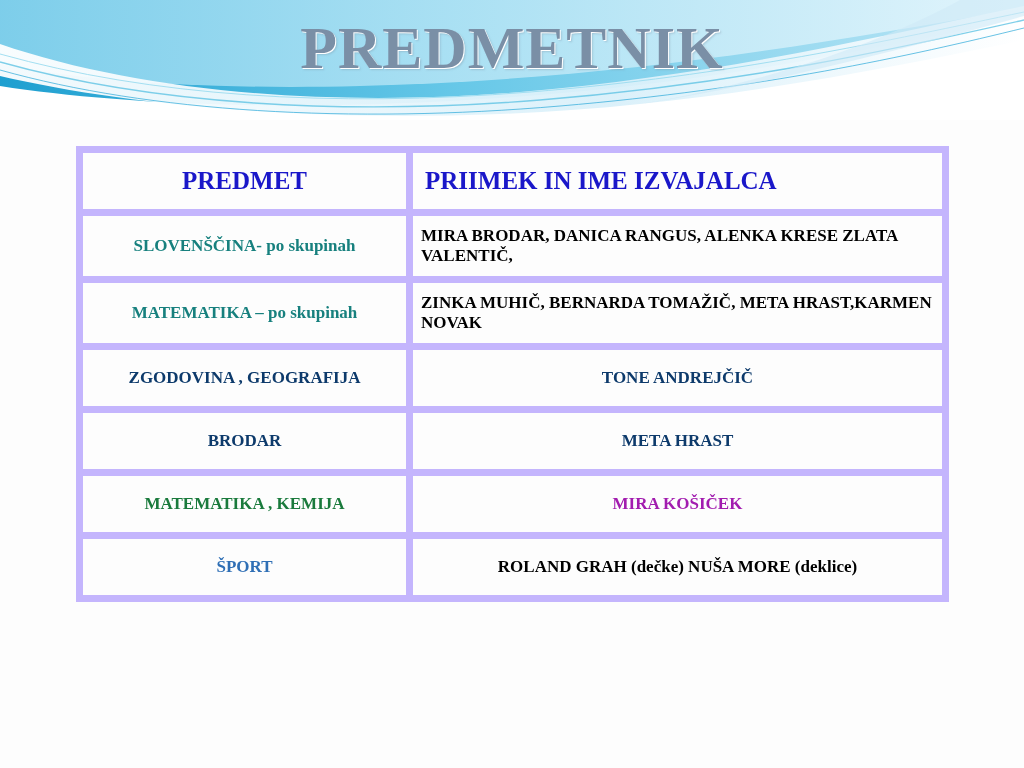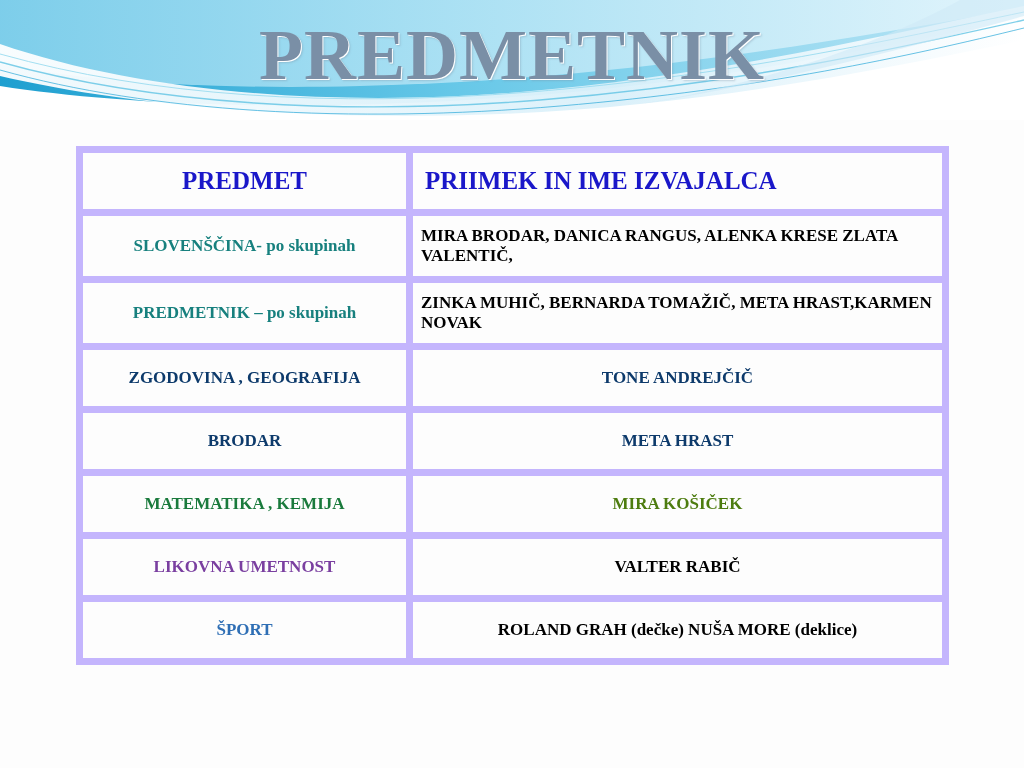--- a/index.html
+++ b/index.html
@@ -32,21 +32,21 @@
   #banner svg {
     display: block;
   }
   #title {
     position: absolute;
     top: 14px;
     left: 0;
     width: 1024px;
     text-align: center;
     font-family: "Liberation Serif", serif;
-    font-size: 72px;
+    font-size: 60px;
     font-weight: bold;
     color: #7a8fa6;
     letter-spacing: 1px;
     text-shadow: 1px 1px 0 #ffffff, 2px 2px 2px rgba(120,140,160,0.35);
     z-index: 5;
   }
   #table-wrap {
     position: absolute;
     left: 76px;
     top: 146px;
@@ -140,38 +140,34 @@
           <th class="hdr-cell left-h">PREDMET</th>
           <th class="hdr-cell right-h">PRIIMEK IN IME IZVAJALCA</th>
         </tr>
       </thead>
       <tbody id="tbody">
           <tr class="r-tall">
             <td class="subj" style="color: rgb(23, 128, 126);">SLOVENŠČINA- po skupinah</td>
             <td class="teacher left-al" style="color: rgb(0, 0, 0);">MIRA BRODAR, DANICA RANGUS, ALENKA KRESE ZLATA VALENTIČ,</td>
           </tr>
           <tr class="r-tall">
-            <td class="subj" style="color: rgb(23, 128, 126);">PREDMETNIK – po skupinah</td>
+            <td class="subj" style="color: rgb(23, 128, 126);">MATEMATIKA – po skupinah</td>
             <td class="teacher left-al" style="color: rgb(0, 0, 0);">ZINKA MUHIČ, BERNARDA  TOMAŽIČ, META HRAST,KARMEN NOVAK</td>
           </tr>
           <tr class="r-short">
             <td class="subj" style="color: rgb(13, 58, 107);">ZGODOVINA , GEOGRAFIJA</td>
             <td class="teacher center-al" style="color: rgb(13, 58, 107);">TONE ANDREJČIČ</td>
           </tr>
           <tr class="r-short">
             <td class="subj" style="color: rgb(13, 58, 107);">BRODAR</td>
             <td class="teacher center-al" style="color: rgb(13, 58, 107);">META HRAST</td>
           </tr>
           <tr class="r-short">
             <td class="subj" style="color: rgb(26, 122, 60);">MATEMATIKA , KEMIJA</td>
-            <td class="teacher center-al" style="color: #4d7c0f;">MIRA KOŠIČEK</td>
-          </tr>
-          <tr class="r-short">
-            <td class="subj" style="color: rgb(122, 63, 160);">LIKOVNA UMETNOST</td>
-            <td class="teacher center-al" style="color: rgb(0, 0, 0);">VALTER RABIČ</td>
+            <td class="teacher center-al" style="color: #a21caf;">MIRA KOŠIČEK</td>
           </tr>
           <tr class="r-short">
             <td class="subj" style="color: rgb(47, 111, 181);">ŠPORT</td>
             <td class="teacher center-al" style="color: rgb(0, 0, 0);">ROLAND GRAH (dečke)  NUŠA MORE (deklice)</td>
           </tr>
         </tbody>
     </table>
   </div>
 
 </div>

